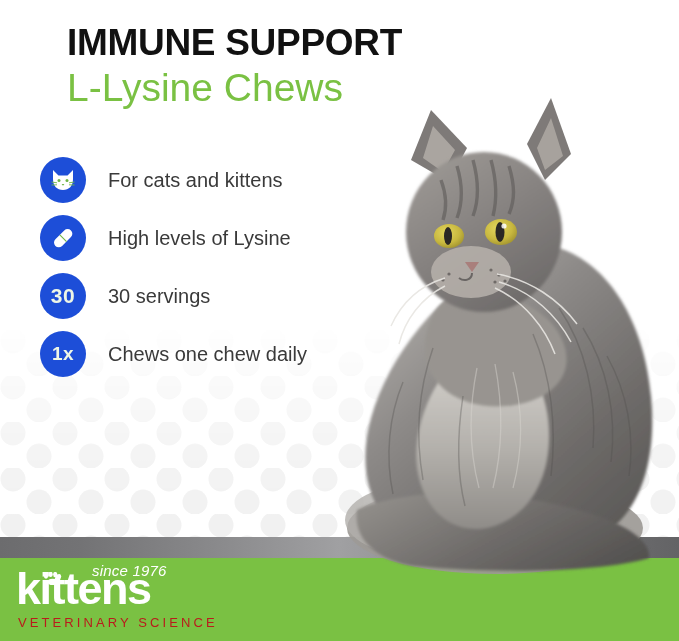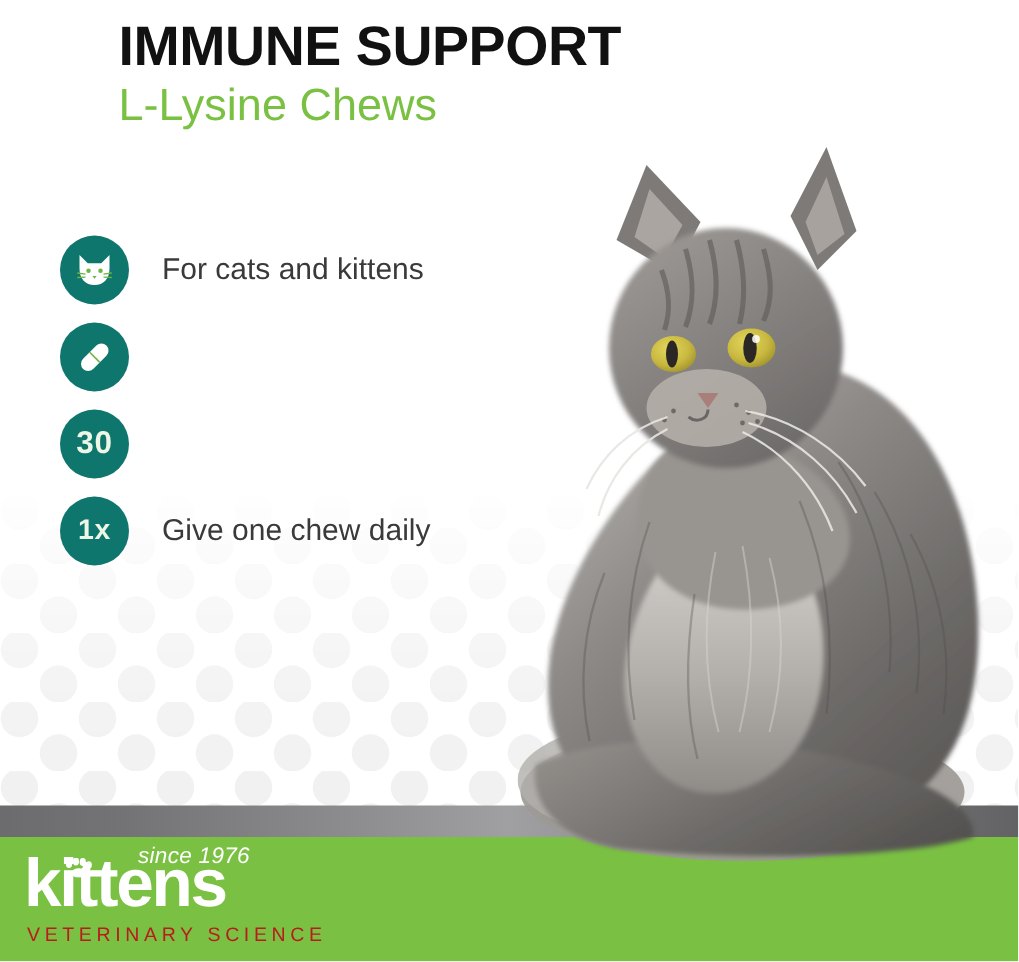--- a/index.html
+++ b/index.html
@@ -26,25 +26,24 @@
     width: 679px;
     height: 225px;
     overflow: hidden;
     pointer-events: none;
   }
 
   
   .header {
     position: absolute;
     left: 40px;
-    top: 10px;
+    top: 22px;
     display: flex;
     align-items: center;
     z-index: 6;
-    gap: 12px;
   }
   .accent-bar {
     width: 9px;
     background: #7ac143;
     margin-right: 18px;
     flex: none;
   }
   .titles {
     display: flex;
     flex-direction: column;
@@ -53,21 +52,21 @@
   }
   .title-main {
     font-size: 37px;
     font-weight: bold;
     color: #111111;
     letter-spacing: -0.3px;
     line-height: 1.06;
     white-space: nowrap;
   }
   .title-sub {
-    font-size: 30px;
+    font-size: 39px;
     color: #7ac143;
     line-height: 1.25;
     margin-top: 2px;
     white-space: nowrap;
   }
 
   
   .features {
     position: absolute;
     left: 40px;
@@ -77,21 +76,21 @@
   .feature-row {
     display: flex;
     align-items: center;
     height: 46px;
     margin-bottom: 12px;
   }
   .feature-icon {
     width: 46px;
     height: 46px;
     border-radius: 50%;
-    background: #0f766e;
+    background: #1d4ed8;
     flex: none;
     display: flex;
     align-items: center;
     justify-content: center;
     color: #ffffff;
     position: relative;
   }
   .icon-text {
     font-size: 21px;
     font-weight: bold;
@@ -367,33 +366,35 @@
 
     <div class="feature-row">
       <div class="feature-icon">
         <svg width="30" height="30" viewBox="0 0 30 30">
           <g transform="rotate(-45 15 15)">
             <rect x="4" y="10.5" width="22" height="9.5" rx="4.75" fill="#ffffff"></rect>
             <line x1="15" y1="10.5" x2="15" y2="20" stroke="#6fb544" stroke-width="1.1"></line>
           </g>
         </svg>
       </div>
+      <div class="feature-label">High levels of Lysine</div>
     </div>
 
     <div class="feature-row">
       <div class="feature-icon">
         <span class="icon-text">30</span>
       </div>
+      <div class="feature-label">30 servings</div>
     </div>
 
     <div class="feature-row">
       <div class="feature-icon">
         <span class="icon-text italic">1x</span>
       </div>
-      <div class="feature-label">Give one chew daily</div>
+      <div class="feature-label">Chews one chew daily</div>
     </div>
 
   </div>
 
   <div class="gray-bar"></div>
   <div class="green-band"></div>
 
   <div class="logo">
     <div class="logo-word">kittens</div>
     <svg class="logo-paw" viewBox="0 0 19 13">

